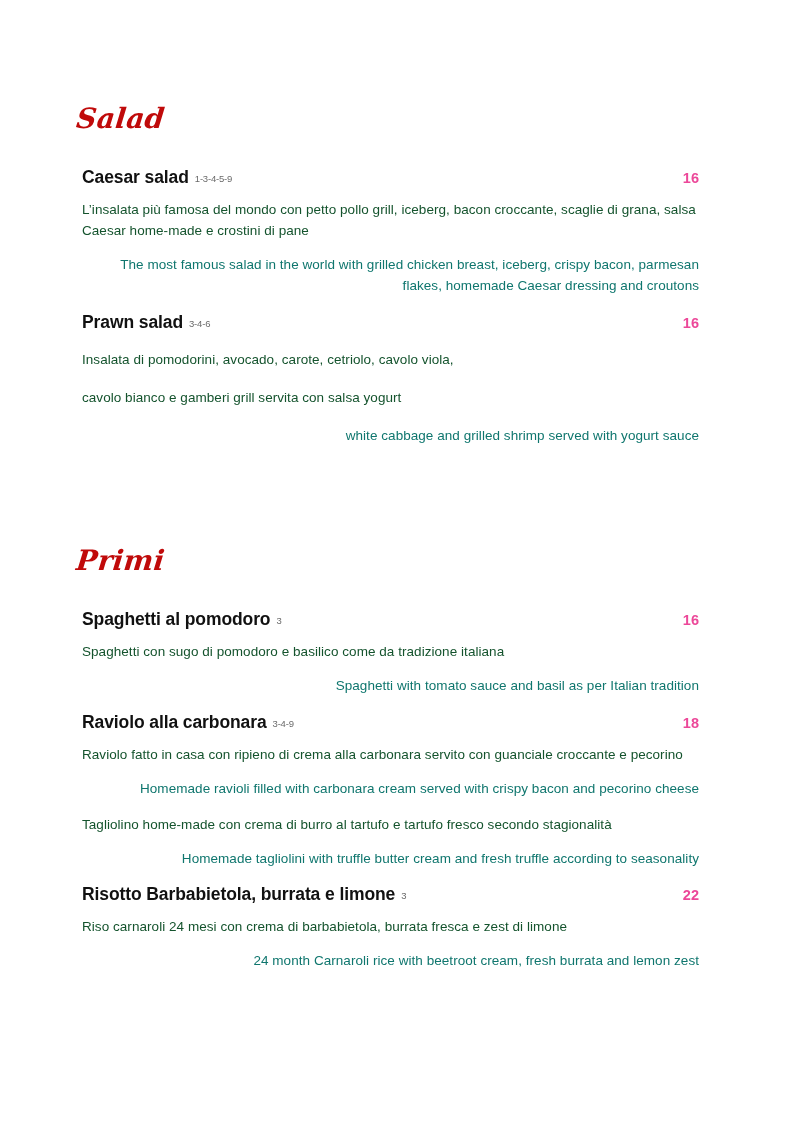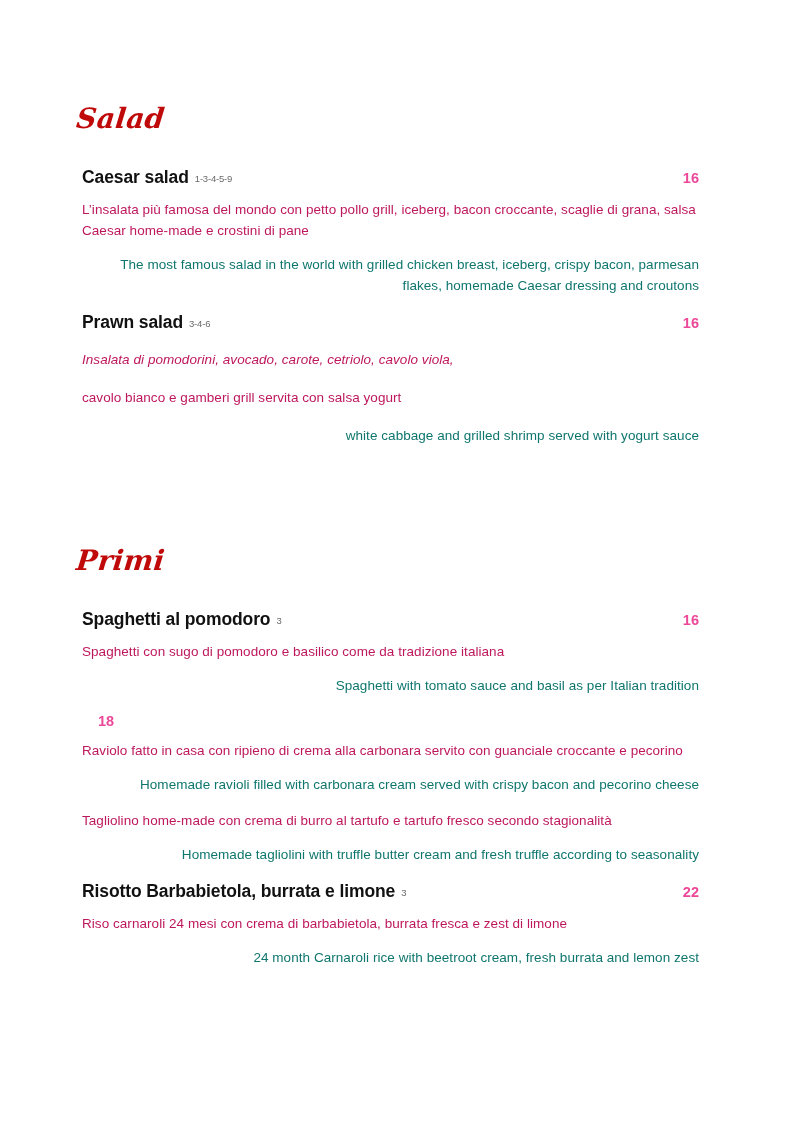--- a/index.html
+++ b/index.html
@@ -89,36 +89,36 @@
     line-height: 1.25;
     white-space: nowrap;
     padding-left: 16px;
     text-align: right;
   }
 
   .item-desc {
     font-size: 13.5px;
     font-weight: 400;
     line-height: 1.55;
-    color: #be185d;
+    color: #14532d;
     letter-spacing: 0.05px;
     margin: 0;
     max-width: 638px;
   }
   .item-desc.en {
     color: #0f766e;
     text-align: right;
   }
 
   
   .gap-head-desc-tight  { margin-top: 11px; }
   .gap-desc-desc-tight  { margin-top: 13px; }
   .gap-item-tight       { margin-top: 15px; }
 
-  .gap-head-desc-loose  { margin-top: 17px; font-style: italic; }
+  .gap-head-desc-loose  { margin-top: 17px; }
   .gap-desc-desc-loose  { margin-top: 17px; }
 
   .gap-after-title      { margin-top: 34px; }
   .gap-section          { margin-top: 100px; }
   .pad-top              { padding-top: 105px; }
 </style>
 </head>
 <body>
 
 <div class="page">
@@ -168,20 +168,24 @@
             <span class="item-allergens">3</span>
           </div>
           <span class="item-price">16</span>
         </div>
         <p class="item-desc gap-head-desc-tight">Spaghetti con sugo di pomodoro e basilico come da tradizione italiana</p>
         <p class="item-desc en gap-desc-desc-tight">Spaghetti with tomato sauce and basil as per Italian tradition</p>
       </li>
 
       <li class="item gap-item-tight">
         <div class="item-head">
+          <div class="item-name-wrap">
+            <span class="item-name">Raviolo alla carbonara</span>
+            <span class="item-allergens">3-4-9</span>
+          </div>
           <span class="item-price">18</span>
         </div>
         <p class="item-desc gap-head-desc-tight">Raviolo fatto in casa con ripieno di crema alla carbonara servito con guanciale croccante e pecorino</p>
         <p class="item-desc en gap-desc-desc-tight">Homemade ravioli filled with carbonara cream served with crispy bacon and pecorino cheese</p>
       </li>
 
       <li class="item gap-item-tight">
         <p class="item-desc gap-head-desc-tight">Tagliolino home-made con crema di burro al tartufo e tartufo fresco secondo stagionalità</p>
         <p class="item-desc en gap-desc-desc-tight">Homemade tagliolini with truffle butter cream and fresh truffle according to seasonality</p>
       </li>

